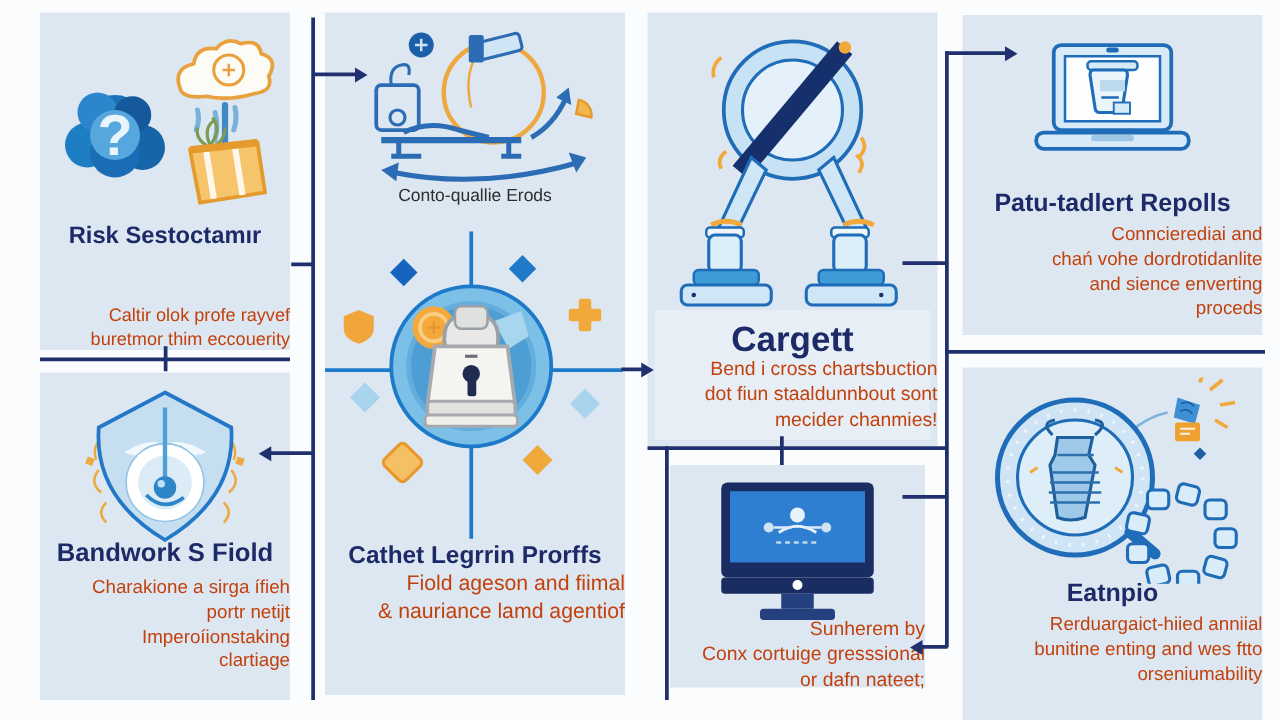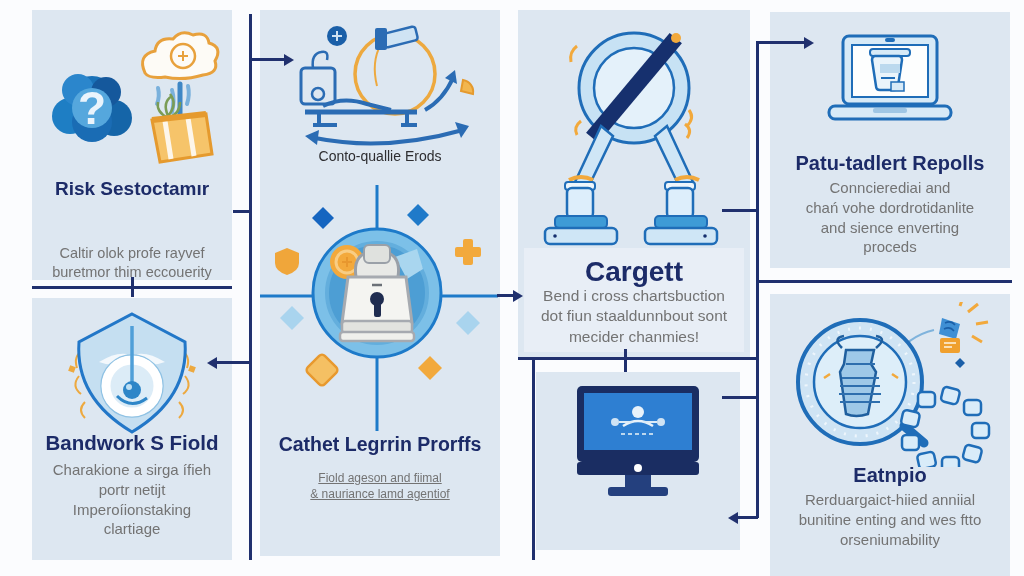--- a/index.html
+++ b/index.html
@@ -1,21 +1,21 @@
 <!DOCTYPE html>
 <html><head>
 <meta charset="utf-8">
 <style>
   html,body{margin:0;padding:0;background:#ffffff;}
   #canvas{position:relative;width:1024px;height:576px;background:#fbfcfe;overflow:hidden;
           font-family:"Liberation Sans",sans-serif;}
   .panel{position:absolute;background:#dde7f1;}
   .card{position:absolute;background:#e8eef6;}
   .title{position:absolute;left:0;width:100%;text-align:center;font-weight:700;color:#1c2b68;}
-  .body{position:absolute;left:0;width:100%;text-align:center;color:#737373;white-space:pre-line;line-height:1.32;}
+  .body{position:absolute;left:0;width:100%;text-align:right;color:#c2410c;white-space:pre-line;line-height:1.32;}
   .caption{position:absolute;left:0;width:100%;text-align:center;color:#2d2d30;}
   .line{position:absolute;background:#20306e;}
   .ah{position:absolute;width:0;height:0;}
   .ah.right{border-top:6px solid transparent;border-bottom:6px solid transparent;border-left:10px solid #20306e;}
   .ah.left{border-top:6px solid transparent;border-bottom:6px solid transparent;border-right:10px solid #20306e;}
   .icon{position:absolute;}
 </style>
 </head>
 <body>
 
@@ -91,21 +91,21 @@
       <path d="M158 19 l11 11-11 11-11-11z" fill="#1f7ac9"></path>
       <path d="M27 63 l12 5 v10 q0 8-12 12 q-12-4-12-12 v-10z" fill="#f0a63a"></path>
       <rect x="203" y="54" width="10" height="26" rx="2" fill="#f2a93c"></rect>
       <rect x="195" y="62" width="26" height="10" rx="2" fill="#f2a93c"></rect>
       <path d="M32 121 l12 12-12 12-12-12z" fill="#a9d4ee"></path>
       <path d="M208 126 l12 12-12 12-12-12z" fill="#a9d4ee"></path>
       <rect x="50" y="173" width="24" height="24" rx="4" transform="rotate(45 62 185)" fill="#f5c063" stroke="#e8992e" stroke-width="2.5"></rect>
       <path d="M170 171 l12 12-12 12-12-12z" fill="#f2a93c"></path>
     </svg>
     <div class="title" style="top:423px;font-size:19.5px;">Cathet Legrrin Prorffs</div>
-    <div class="body" style="top:461px;font-size:12px;text-decoration:underline;">Fiold ageson and fiimal
+    <div class="body" style="top:446px;font-size:17px;">Fiold ageson and fiimal
 &amp; nauriance lamd agentiof</div>
   </div>
 
   <div class="panel" style="left:518px;top:10px;width:232px;height:347px;">
     <div class="card" style="left:6px;top:238px;width:220px;height:104px;"></div>
     <svg class="icon" style="left:21px;top:8px;" width="190" height="230" viewBox="0 0 190 230">
       <path d="M38 28 q-8 6-6 16 M150 92 q6 8-2 16 M42 103 q-8 6-4 14 M146 106 q8 6 2 14" stroke="#f2a93c" stroke-width="3" fill="none"></path>
       <circle cx="95" cy="70" r="55" fill="#c7e2f4" stroke="#1f6db8" stroke-width="3"></circle>
       <circle cx="95" cy="70" r="40" fill="#e4f1fa" stroke="#1f6db8" stroke-width="2.5"></circle>
       <rect x="87" y="5" width="16" height="130" transform="rotate(40 95 70)" fill="#16306e"></rect>
@@ -158,20 +158,23 @@
       <path d="M60 42 q15-10 30 0" stroke="#e8f2fa" stroke-width="2.5" fill="none"></path>
       <circle cx="52" cy="38" r="4" fill="#cfe3f4"></circle>
         <circle cx="98" cy="38" r="4" fill="#cfe3f4"></circle>
       <path d="M56 38 h14 M80 38 h14" stroke="#dcebf7" stroke-width="2"></path>
       <path d="M58 50 h34" stroke="#bcd7ee" stroke-width="2" stroke-dasharray="4 3"></path>
       <rect x="14" y="78" width="122" height="13" rx="3" fill="#1a2d62"></rect>
       <circle cx="75" cy="84" r="4" fill="#ffffff"></circle>
       <rect x="62" y="91" width="26" height="12" fill="#24407e"></rect>
       <rect x="45" y="103" width="60" height="9" rx="3" fill="#24407e"></rect>
     </svg>
+    <div class="body" style="top:122px;font-size:15.5px;">Sunherem by
+Conx cortuige gresssional
+or dafn nateet;</div>
   </div>
 
   <div class="panel" style="left:770px;top:294px;width:240px;height:310px;">
     <svg class="icon" style="left:12px;top:8px;" width="220" height="165" viewBox="0 0 220 165">
       <path d="M152 28 q-26 6-42 30" stroke="#7fb3dc" stroke-width="2" fill="none"></path>
       <path d="M186 10 l10-8 M194 22 l12-2 M190 34 l10 6 M178 4 l2-6" stroke="#f2a93c" stroke-width="3"></path>
       <path d="M160 16 l18 6-4 15-17-5z" fill="#3f8fd4"></path>
       <path d="M163 21 q6-3 10 2 M162 27 q6-3 10 2" stroke="#1a5fa8" stroke-width="1.5" fill="none"></path>
       <rect x="158" y="36" width="20" height="15" rx="2" fill="#f0a02e"></rect>
       <path d="M162 41 h12 M162 45 h8" stroke="#fdf3e2" stroke-width="1.6"></path>

